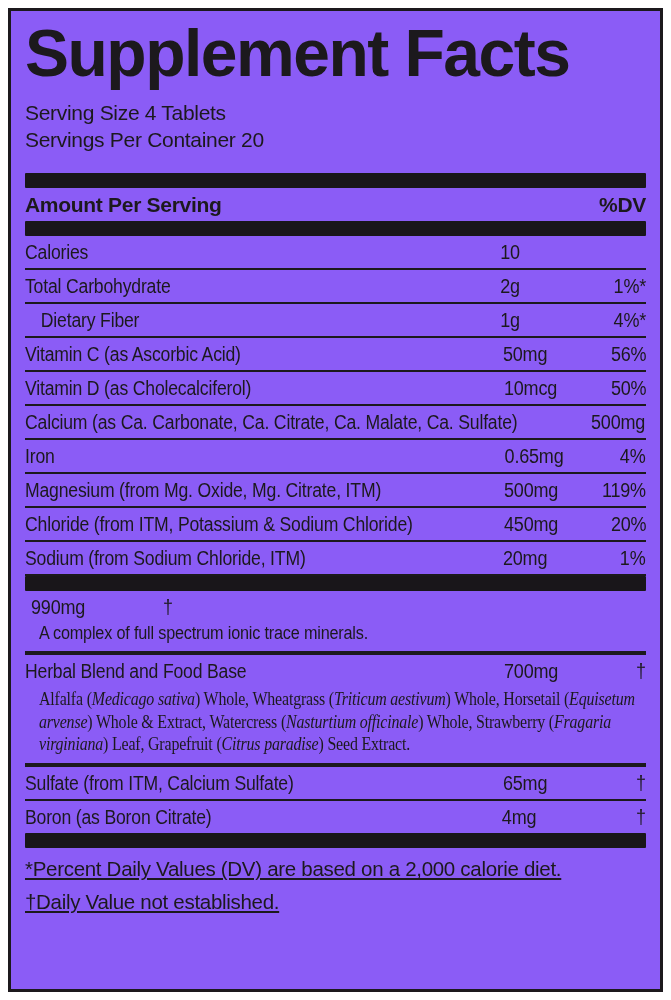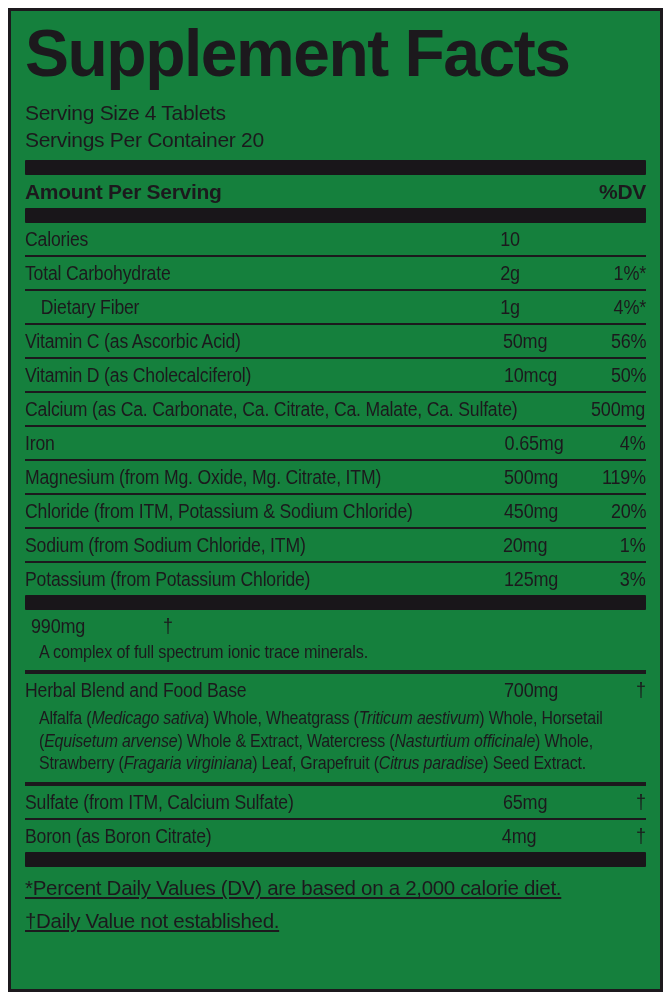--- a/index.html
+++ b/index.html
@@ -12,31 +12,31 @@
     -webkit-font-smoothing: antialiased;
   }
   .label {
     margin: 8px;
     width: 655px;
     height: 984px;
     border: 3px solid #1c191d;
     padding: 8px 14px 8px 14px;
     display: flex;
     flex-direction: column;
-    background: #15803d;
+    background: #8b5cf6;
   }
   .title {
     font-weight: bold;
     font-size: 66px;
     line-height: 0.98;
     letter-spacing: -1.5px;
     margin: 2px 0 14px 0;
     white-space: nowrap;
   }
-  .serving-block { margin-bottom: 7px; }
+  .serving-block { margin-bottom: 20px; }
   .serving-line {
     font-size: 21px;
     line-height: 1.28;
     letter-spacing: -0.3px;
   }
   .bar {
     height: 15px;
     background: #19161a;
     border-radius: 1px;
     flex: none;
@@ -80,21 +80,21 @@
     border-top: 3px solid #1c191d;
     border-bottom: 1.5px solid #1c191d;
     flex: none;
   }
   .sub-note {
     font-size: 18px;
     letter-spacing: -0.2px;
     padding: 0 0 7px 14px;
   }
   .sub-note .cname-inner { transform: scaleX(0.9); }
-  .para-wrap { padding: 1px 0 8px 14px; overflow: visible; }
+  .para-wrap { padding: 1px 0 8px 14px; overflow: visible; font-family: Liberation Serif, serif; }
   .para {
     font-size: 18px;
     line-height: 1.24;
     letter-spacing: -0.2px;
     width: 113%;
     transform: scaleX(0.885);
     transform-origin: left top;
   }
   .footnotes {
     padding-top: 7px;
@@ -189,25 +189,20 @@
   </div>
   <div class="sep"></div>
 
   <div class="row">
     <span class="cell-name"><span class="cname-inner">Sodium (from Sodium Chloride, ITM)</span></span>
     <span class="cell-amt"><span class="camt-inner">20mg</span></span>
     <span class="cell-dv"><span class="cdv-inner">1%</span></span>
   </div>
   <div class="sep"></div>
 
-  <div class="row">
-    <span class="cell-name"><span class="cname-inner">Potassium (from Potassium Chloride)</span></span>
-    <span class="cell-amt"><span class="camt-inner">125mg</span></span>
-    <span class="cell-dv"><span class="cdv-inner">3%</span></span>
-  </div>
 
   <div class="bar"></div>
 
   <div class="row">
     <span class="cell-amt"><span class="camt-inner">990mg</span></span>
     <span class="cell-dv"><span class="cdv-inner">†</span></span>
   </div>
   <div class="sub-note"><span class="cname-inner">A complex of full spectrum ionic trace minerals.</span></div>
 
   <div class="sep-thickthin"></div>

